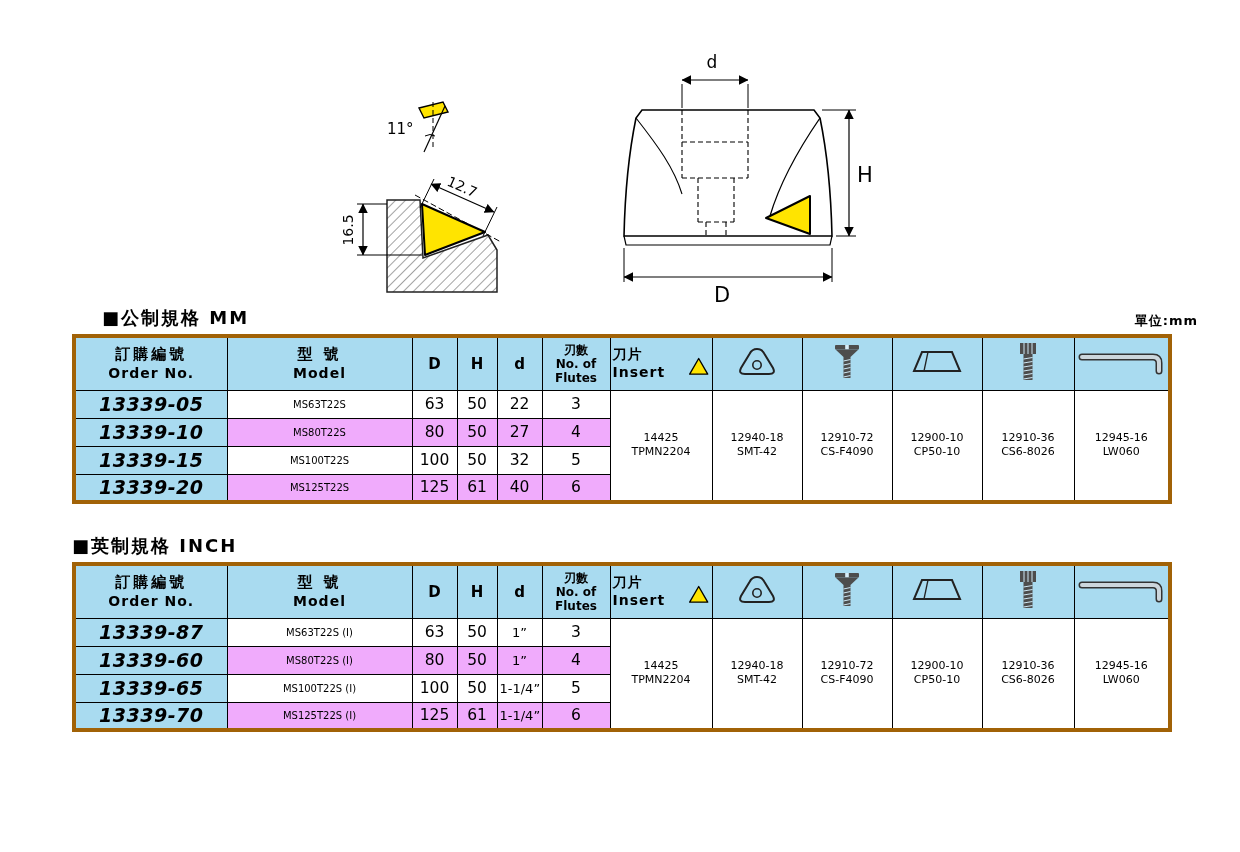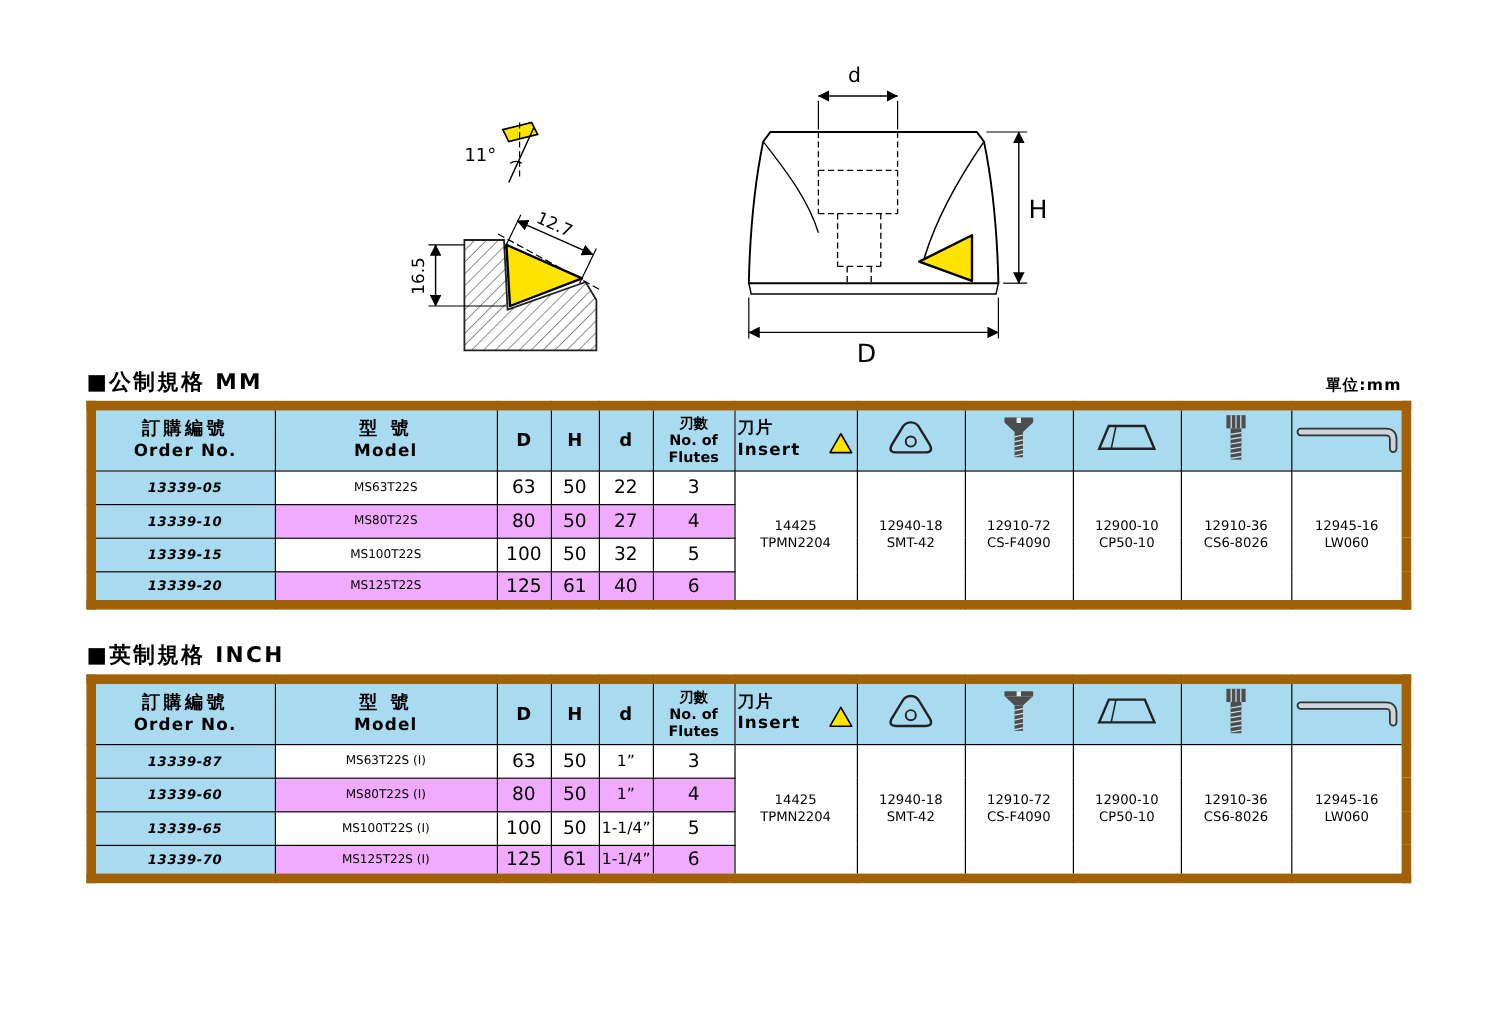--- a/index.html
+++ b/index.html
@@ -6,36 +6,36 @@
   html,body { width:1240px; height:852px; }
   body { background:#ffffff; font-family:"DejaVu Sans","Liberation Sans",sans-serif; color:#000; position:relative; overflow:hidden; }
   .page { position:absolute; inset:0; background:#fff; }
 
   .drawing { position:absolute; }
 
   .section-title-row { position:absolute; left:72px; width:1096px; display:flex; justify-content:space-between; align-items:flex-end; }
   .section-title { font-size:18px; font-weight:bold; letter-spacing:2px; }
   .unit-label { font-size:13px; font-weight:bold; letter-spacing:1px; }
 
-  table.spec-table { position:absolute; left:72px; width:1096px; border-collapse:collapse; table-layout:fixed; background:#fff; border:8px solid #a16207; }
+  table.spec-table { position:absolute; left:72px; width:1096px; border-collapse:collapse; table-layout:fixed; background:#fff; border:4px solid #a16207; }
   .spec-table th, .spec-table td { border:1px solid #000; text-align:center; vertical-align:middle; overflow:hidden; white-space:nowrap; padding:0 2px; }
   .spec-table thead tr { height:54px; }
   .spec-table tbody tr { height:28px; }
   .spec-table th { background:#a9dbf0; font-weight:bold; }
   .spec-table .cn { font-size:15px; letter-spacing:3px; line-height:1.3; }
   .spec-table .en { font-size:14px; letter-spacing:1px; line-height:1.25; }
   .th-flutes div { font-size:12px; line-height:1.18; letter-spacing:0; }
   .th-letter { font-size:15px; }
   .th-insert .ins-wrap { display:flex; align-items:flex-end; justify-content:center; gap:23px; }
   .th-insert .ins-txt { text-align:left; }
   .th-insert .ins-txt div { font-size:14px; line-height:1.25; letter-spacing:1px; }
 
   tr.r-odd td { background:#fff; }
   tr.r-even td { background:#f0abfc; }
-  td.order { background:#a9dbf0 !important; font-weight:bold; font-style:italic; font-size:11px; letter-spacing:0.5px;margin-top:21px; }
+  td.order { background:#a9dbf0 !important; font-weight:bold; font-style:italic; font-size:19px; letter-spacing:0.5px;margin-top:21px; }
   td.model { font-size:10px; }
   td.num { font-size:15.5px; }
   td.part { background:#fff !important; font-size:11px; line-height:1.3; }
   .inch-table td.dval { font-size:13px; }
 
   .footnote { position:absolute; left:78px; top:740px; width:1100px; }
   .fn-cn { font-size:15px; letter-spacing:1.5px; line-height:1.45; }
   .fn-en { font-size:13px; letter-spacing:1.3px; line-height:1.55; margin-left:24px; }
 </style>
 </head>
@@ -119,21 +119,21 @@
     </g>
 
     <g>
       <line x1="26" y1="198" x2="26" y2="232" stroke="#000" stroke-width="1"></line>
       <line x1="234" y1="198" x2="234" y2="232" stroke="#000" stroke-width="1"></line>
       <line x1="26" y1="227" x2="234" y2="227" stroke="#000" stroke-width="1.2" marker-start="url(#arr)" marker-end="url(#arr)"></line>
       <text x="124" y="252" font-size="21" text-anchor="middle">D</text>
     </g>
   </svg>
 
-  <div class="section-title-row" style="top:304px; height:26px;">
+  <div class="section-title-row" style="top:304px; height:26px;margin-left:30px;">
     <span class="section-title">■公制規格 MM</span>
     <span class="unit-label">單位:mm</span>
   </div>
 
   <table class="spec-table metric-table" style="top:334px;">
     <colgroup>
       <col style="width:153px">
         <col style="width:185px">
         <col style="width:45px">
         <col style="width:40px">

